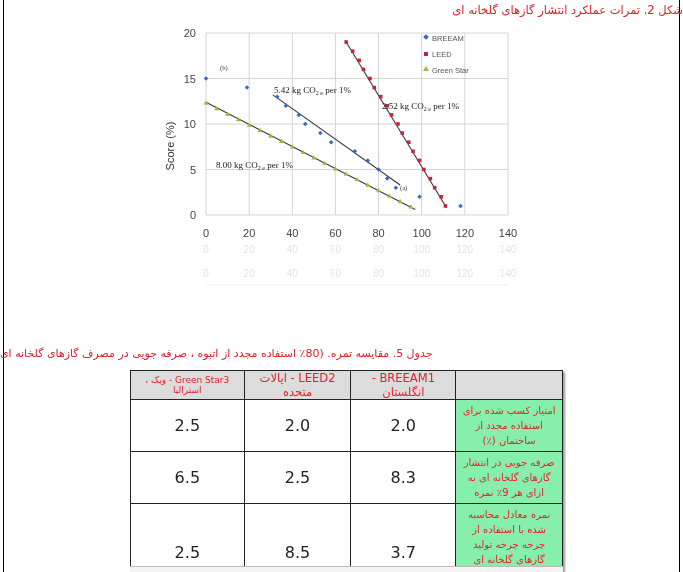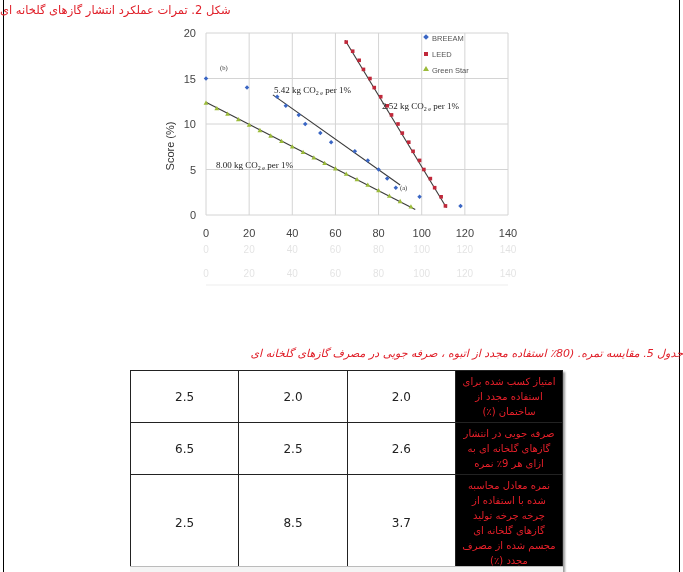--- a/index.html
+++ b/index.html
@@ -1,25 +1,25 @@
 <!DOCTYPE html>
 <html><head>
   <meta charset="utf-8">
   <style>
     html, body { margin: 0; padding: 0; background: #ffffff; }
     body { width: 683px; height: 572px; position: relative; overflow: hidden; font-family: "DejaVu Sans", sans-serif; }
     .page-border-left { position: absolute; left: 3px; top: 0; width: 1px; height: 572px; background: #000; }
     .page-border-right { position: absolute; left: 679px; top: 0; width: 1px; height: 572px; background: #000; }
-    .fig-caption { position: absolute; top: 3px; left: 0; width: 683px; text-align: left; color: #e0202a; font-size: 11.5px; direction: rtl; }
+    .fig-caption { position: absolute; top: 3px; left: 0; width: 683px; text-align: right; color: #e0202a; font-size: 11.5px; direction: rtl; }
     .chart { position: absolute; left: 150px; top: 22px; width: 380px; height: 320px; }
     .chart svg { display: block; }
-    .table-caption { position: absolute; top: 347px; left: 0; width: 683px; text-align: right; color: #e0202a; font-size: 11px; direction: rtl; font-style: italic; }
+    .table-caption { position: absolute; top: 347px; left: 0; width: 683px; text-align: left; color: #e0202a; font-size: 11px; direction: rtl; }
     table.cmp { position: absolute; left: 130px; top: 370px; border-collapse: collapse; width: 433px; box-shadow: 2px 2px 2px #9a9a9a; }
-    table.cmp td { border: 1px solid #222; text-align: center; vertical-align: middle; font-size: 12px; color: #222; padding: 0; }
-    table.cmp td.label { background: #000000; color: #e8202a; direction: rtl; font-size: 10px; line-height: 15px; padding: 3px 4px; width: 98px; }
+    table.cmp td { border: 1px solid #222; text-align: center; vertical-align: middle; font-size: 16px; color: #222; padding: 0; }
+    table.cmp td.label { background: #86efac; color: #e8202a; direction: rtl; font-size: 10px; line-height: 15px; padding: 3px 4px; width: 98px; }
     table.cmp td.hdr { background: #dcdcdc; color: #e8202a; font-size: 11.5px; height: 26px; direction: rtl; }
     table.cmp td.hdr.small { font-size: 9px; }
     table.cmp td.corner { background: #dcdcdc; }
     .next-row { position: absolute; left: 130px; top: 566px; width: 433px; height: 8px; border-top: 1px solid #bbb; background: #f4f4f4; }
   </style>
 </head>
 <body>
 
 <div class="page-border-left"></div>
 <div class="page-border-right"></div>
@@ -158,30 +158,36 @@
     <g>
       <text x="66" y="146" font-size="9" fill="#222" font-family="Liberation Serif, serif"><tspan>8.00 kg CO</tspan><tspan font-size="6" dy="2">2 e</tspan><tspan dy="-2"> per 1%</tspan></text>
     </g>
   </svg>
 </div>
 
 <div class="table-caption">جدول 5. مقایسه تمره. (80٪ استفاده مجدد از اتبوه ، صرفه جویی در مصرف گازهای گلخانه ای</div>
 
 <table class="cmp">
   <tbody>
+      <tr>
+    <td class="hdr small" style="width:113px">Green Star3 - ویک ، استرالیا</td>
+    <td class="hdr" style="width:106px">LEED2 - ایالات متحده</td>
+    <td class="hdr" style="width:104px">BREEAM1 - انگلستان</td>
+    <td class="corner"></td>
+  </tr>
   <tr style="height:47px">
     <td>2.5</td>
     <td>2.0</td>
     <td>2.0</td>
     <td class="label">امتیاز کسب شده برای استفاده مجدد از ساختمان (٪)</td>
   </tr>
   <tr style="height:47px">
     <td>6.5</td>
     <td>2.5</td>
-    <td>2.6</td>
+    <td>8.3</td>
     <td class="label">صرفه جویی در انتشار گازهای گلخانه ای به ازای هر 9٪ نمره</td>
   </tr>
   <tr style="height:67px">
     <td>2.5</td>
     <td>8.5</td>
     <td>3.7</td>
     <td class="label">نمره معادل محاسبه شده با استفاده از چرخه چرخه تولید گازهای گلخانه ای مجسم شده از مصرف مجدد (٪)</td>
   </tr>
 </tbody>
   </table>

